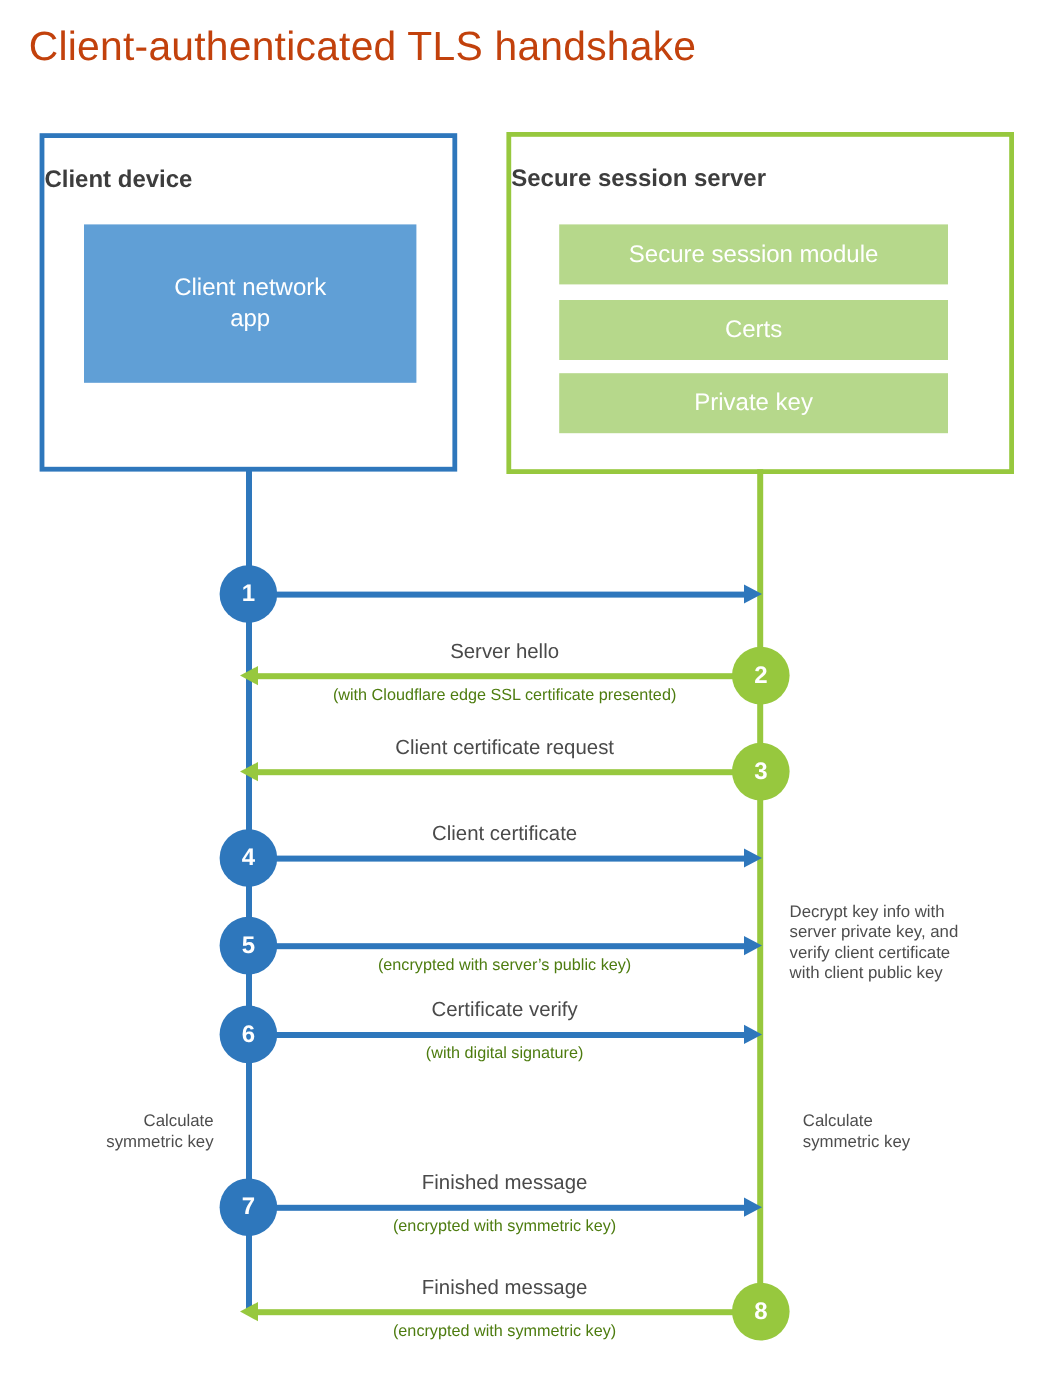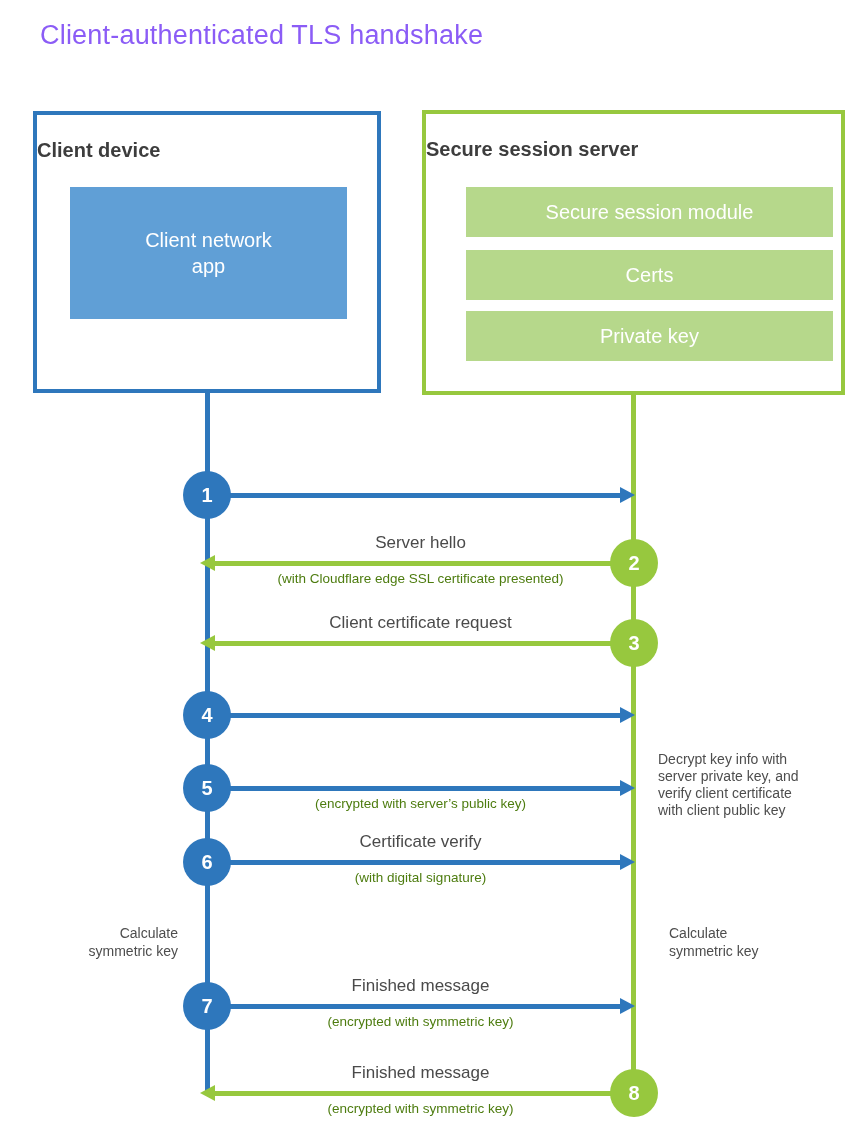--- a/index.html
+++ b/index.html
@@ -15,24 +15,24 @@
   .canvas {
     position: relative;
     width: 865px;
     height: 1146px;
     background: #ffffff;
     font-family: "Liberation Sans", sans-serif;
     overflow: hidden;
   }
   .page-title {
     position: absolute;
-    left: 40px; top: 20px;
-    font-size: 27px;
+    left: 24px; top: 20px;
+    font-size: 34px;
     font-weight: 300;
-    color: #8b5cf6;
+    color: #c2410c;
     letter-spacing: 0.2px;
   }
   .box {
     position: absolute;
     background: #ffffff;
   }
   .blue-box { left: 33px; top: 111px; width: 348px; height: 282px; border: 4px solid var(--blue); }
   .green-box { left: 422px; top: 110px; width: 423px; height: 285px; border: 4px solid var(--green); }
   .box-title {
     position: absolute;
@@ -48,21 +48,21 @@
     background: var(--blue-fill);
     color: #ffffff;
     font-size: 20px;
     line-height: 26px;
     display: flex; align-items: center; justify-content: center;
     text-align: center;
     white-space: pre-line;
   }
   .bar {
     position: absolute;
-    left: 466px; width: 367px; height: 50px;
+    left: 466px; width: 324px; height: 50px;
     background: var(--green-fill);
     color: #ffffff;
     font-size: 20px;
     display: flex; align-items: center; justify-content: center;
   }
   .lifeline { position: absolute; width: 5px; }
   .lifeline.blue  { left: 205px; top: 390px; height: 703px; background: var(--blue); }
   .lifeline.green { left: 631px; top: 391px; height: 701px; background: var(--green); }
 
   .msg-label {
@@ -149,20 +149,21 @@
     <span>2</span>
   </div>
 
   <div class="msg-label" style="top:613px">Client certificate request</div>
   <div class="arrow-line green" style="top:641px"></div>
   <div class="arrow-head left" style="top:635px"></div>
   <div class="circle green" style="top:619px">
     <span>3</span>
   </div>
 
+  <div class="msg-label" style="top:685px">Client certificate</div>
   <div class="arrow-line blue" style="top:713px"></div>
   <div class="arrow-head right" style="top:707px"></div>
   <div class="circle blue" style="top:691px">
     <span>4</span>
   </div>
 
   <div class="arrow-line blue" style="top:786px"></div>
   <div class="arrow-head right" style="top:780px"></div>
   <div class="msg-sub" style="top:796px">(encrypted with server’s public key)</div>
   <div class="circle blue" style="top:764px">

